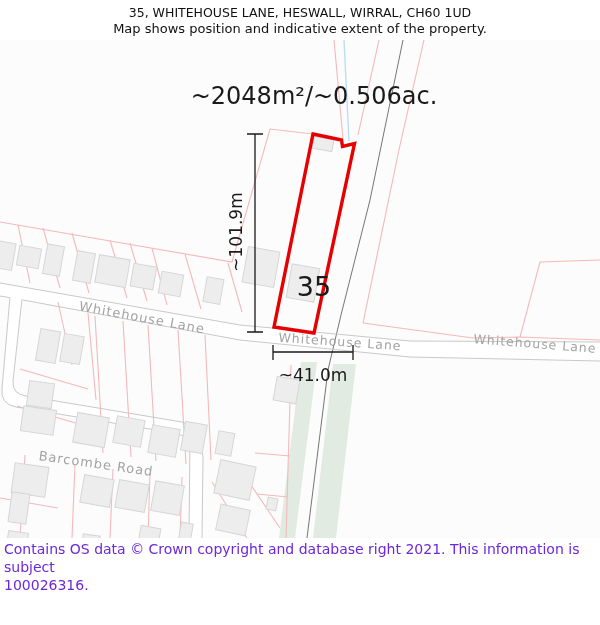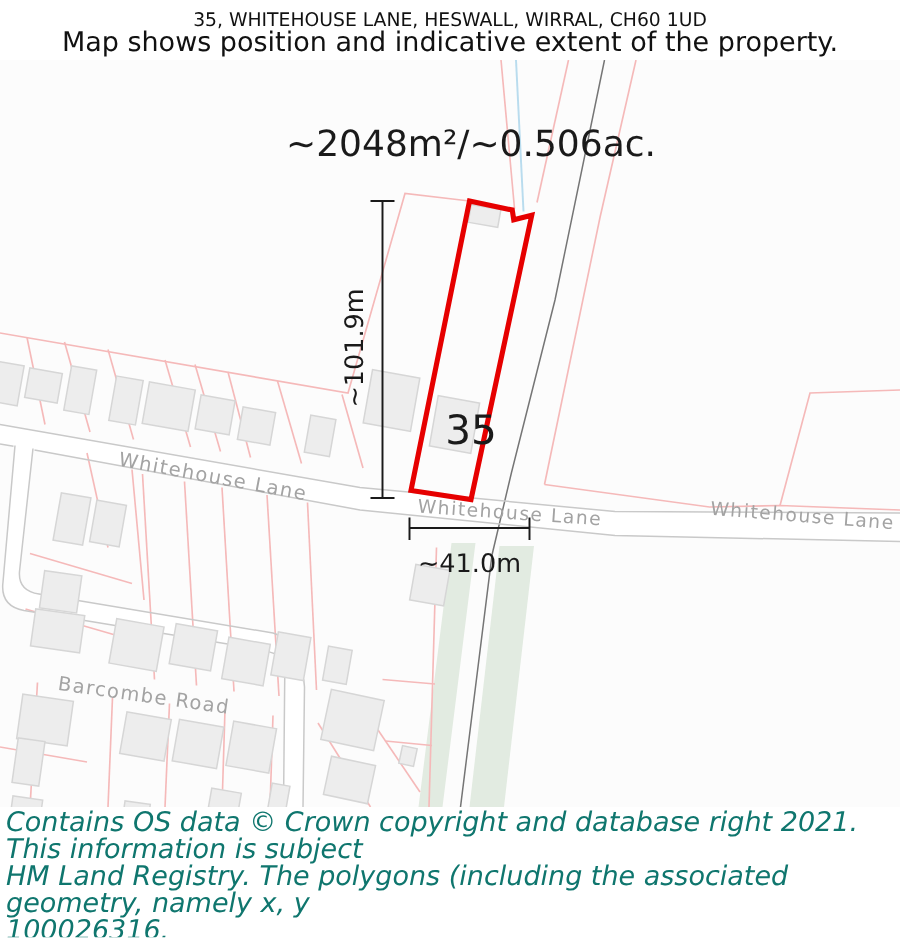--- a/index.html
+++ b/index.html
@@ -1,27 +1,27 @@
 <!DOCTYPE html>
 <html><head>
 <meta charset="utf-8">
 <style>
   html,body{margin:0;padding:0;background:#fff;}
   .page{position:relative;width:600px;height:625px;background:#fff;overflow:hidden;
         font-family:"DejaVu Sans","Liberation Sans",sans-serif;}
   .header{position:absolute;top:0;left:0;width:600px;height:40px;text-align:center;color:#111;background:#fff;}
   .header .t1{padding-top:5px;font-size:12.5px;line-height:16px;}
-  .header .t2{font-size:18px;line-height:16px;}
+  .header .t2{font-size:13px;line-height:16px;}
   .mapwrap{position:absolute;top:40px;left:0;width:600px;height:498px;}
   svg text{font-family:"DejaVu Sans","Liberation Sans",sans-serif;}
   .street-label{fill:#a3a3a3;letter-spacing:1px;}
   .dim-label{fill:#1a1a1a;}
   .big-label{fill:#1a1a1a;}
   .footer{position:absolute;top:538px;left:0;width:600px;height:87px;background:#fff;
-          color:#0f766e;font-size:18px;line-height:18px;padding:2px 0 0 4px;box-sizing:border-box;font-style:italic;}
+          color:#6d28d9;font-size:14px;line-height:18px;padding:2px 0 0 4px;box-sizing:border-box;}
 </style>
 </head>
 <body>
 
 <div class="page">
 
   <div class="header">
     <div class="t1">35, WHITEHOUSE LANE, HESWALL, WIRRAL, CH60 1UD</div>
     <div class="t2">Map shows position and indicative extent of the property.</div>
   </div>
@@ -142,17 +142,16 @@
 
     <text class="big-label" font-size="24" text-anchor="middle" x="314" y="64">~2048m²/~0.506ac.</text>
     <text class="big-label" font-size="27" text-anchor="middle" x="314" y="256">35</text>
     <text class="dim-label" font-size="17" text-anchor="middle" transform="translate(242,192) rotate(-90)" x="0" y="0">~101.9m</text>
     <text class="dim-label" font-size="17" text-anchor="middle" x="313" y="341">~41.0m</text>
   </svg>
   </div>
 
   <div class="footer">
     <div>Contains OS data © Crown copyright and database right 2021. This information is subject</div>
-    <div>HM Land Registry. The polygons (including the associated geometry, namely x, y</div>
     <div>100026316.</div>
   </div>
 
 </div>
 
 </body></html>

